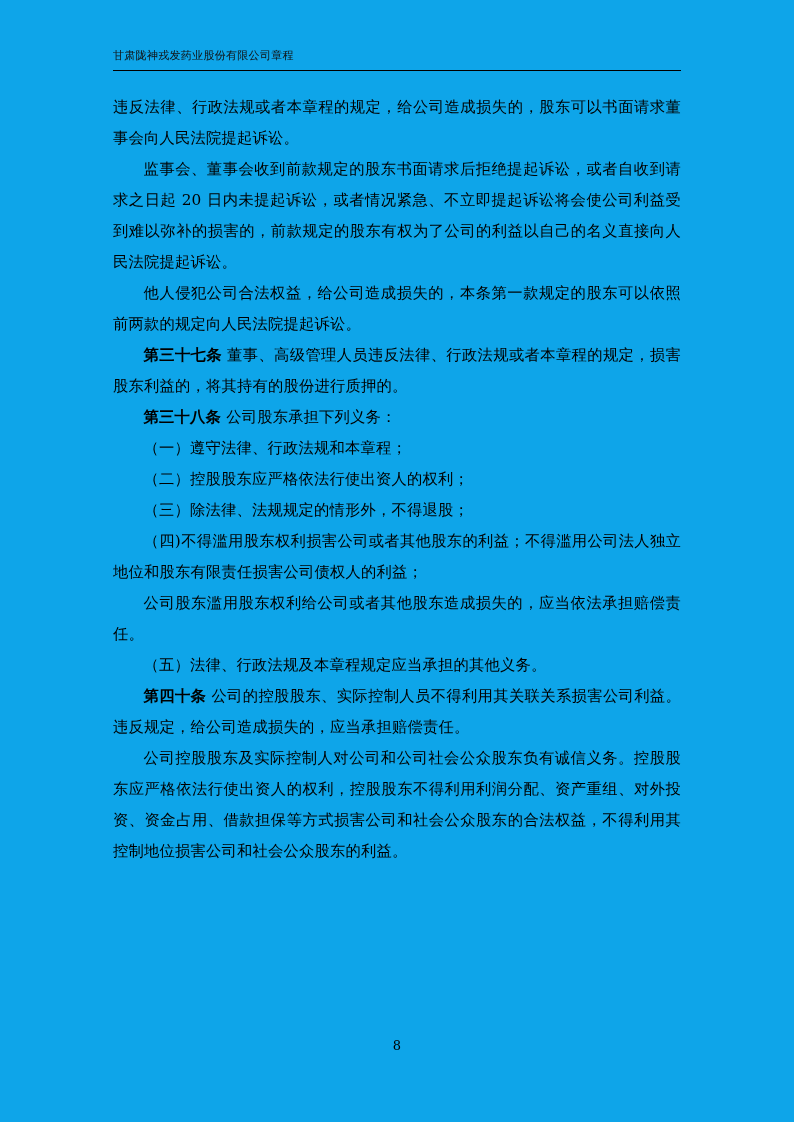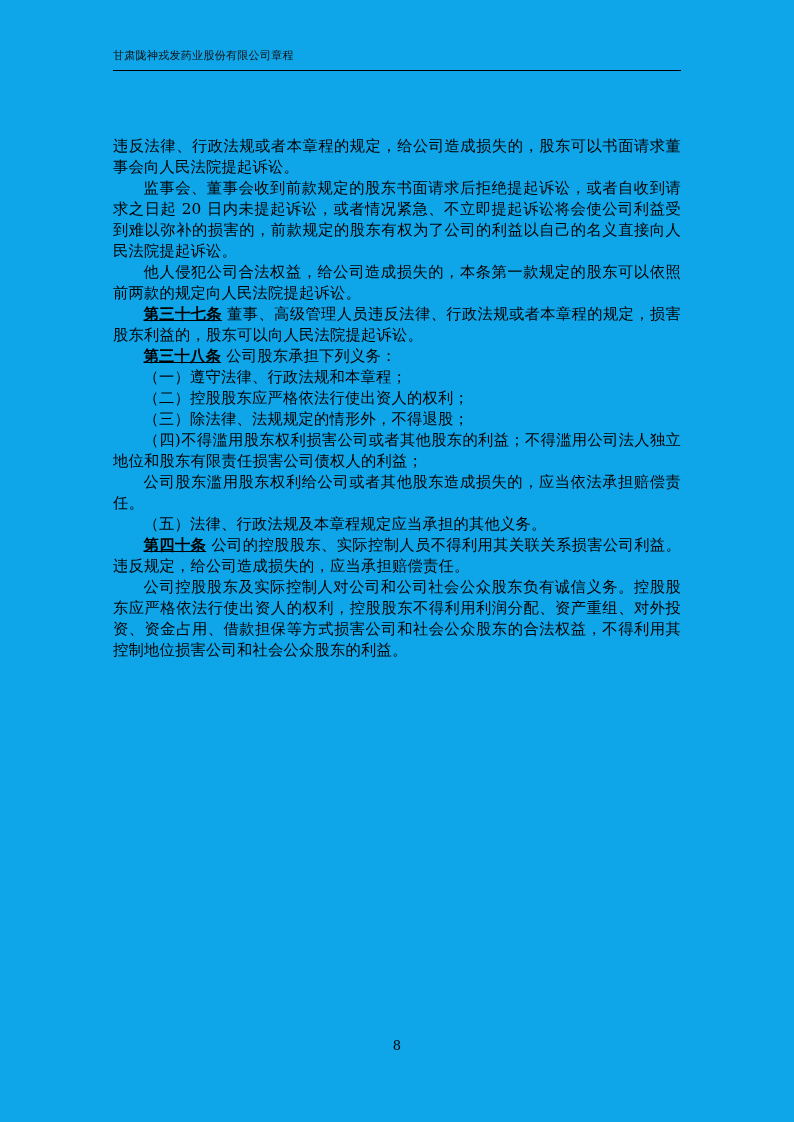--- a/index.html
+++ b/index.html
@@ -41,37 +41,35 @@
     width: 568px;
     height: 1px;
     background: #000000;
   }
   .content {
     position: absolute;
     left: 113px;
     top: 92px;
     width: 568px;
     font-size: 15.3px;
-    line-height: 21px;
+    line-height: 31px;
     text-align: justify;
     text-justify: inter-ideograph;
     letter-spacing: 0.2px;
-    margin-top: 44px;
   }
   .para {
     margin: 0;
     text-indent: 0;
   }
   .para.indent {
     text-indent: 2em;
   }
   .para b,
   .para .bold {
     font-weight: bold;
-    text-decoration: underline;
   }
   .footer {
     position: absolute;
     left: 0;
     top: 1038px;
     width: 794px;
     text-align: center;
     font-size: 13px;
     font-family: "DejaVu Serif", "Liberation Serif", serif;
     color: #000000;
@@ -82,21 +80,21 @@
 
 <div class="page">
 
   <div class="header">甘肃陇神戎发药业股份有限公司章程</div>
   <div class="header-rule"></div>
 
   <div class="content">
       <p class="para"><span>违反法律、行政法规或者本章程的规定，给公司造成损失的，股东可以书面请求董事会向人民法院提起诉讼。</span></p>
       <p class="para indent"><span>监事会、董事会收到前款规定的股东书面请求后拒绝提起诉讼，或者自收到请求之日起 20 日内未提起诉讼，或者情况紧急、不立即提起诉讼将会使公司利益受到难以弥补的损害的，前款规定的股东有权为了公司的利益以自己的名义直接向人民法院提起诉讼。</span></p>
       <p class="para indent"><span>他人侵犯公司合法权益，给公司造成损失的，本条第一款规定的股东可以依照前两款的规定向人民法院提起诉讼。</span></p>
-      <p class="para indent"><span class="bold">第三十七条</span><span> 董事、高级管理人员违反法律、行政法规或者本章程的规定，损害股东利益的，股东可以向人民法院提起诉讼。</span></p>
+      <p class="para indent"><span class="bold">第三十七条</span><span> 董事、高级管理人员违反法律、行政法规或者本章程的规定，损害股东利益的，将其持有的股份进行质押的。</span></p>
       <p class="para indent"><span class="bold">第三十八条</span><span> 公司股东承担下列义务：</span></p>
       <p class="para indent"><span>（一）遵守法律、行政法规和本章程；</span></p>
       <p class="para indent"><span>（二）控股股东应严格依法行使出资人的权利；</span></p>
       <p class="para indent"><span>（三）除法律、法规规定的情形外，不得退股；</span></p>
       <p class="para indent"><span>（四)不得滥用股东权利损害公司或者其他股东的利益；不得滥用公司法人独立地位和股东有限责任损害公司债权人的利益；</span></p>
       <p class="para indent"><span>公司股东滥用股东权利给公司或者其他股东造成损失的，应当依法承担赔偿责任。</span></p>
       <p class="para indent"><span>（五）法律、行政法规及本章程规定应当承担的其他义务。</span></p>
       <p class="para indent"><span class="bold">第四十条</span><span> 公司的控股股东、实际控制人员不得利用其关联关系损害公司利益。违反规定，给公司造成损失的，应当承担赔偿责任。</span></p>
       <p class="para indent"><span>公司控股股东及实际控制人对公司和公司社会公众股东负有诚信义务。控股股东应严格依法行使出资人的权利，控股股东不得利用利润分配、资产重组、对外投资、资金占用、借款担保等方式损害公司和社会公众股东的合法权益，不得利用其控制地位损害公司和社会公众股东的利益。</span></p>
     </div>

